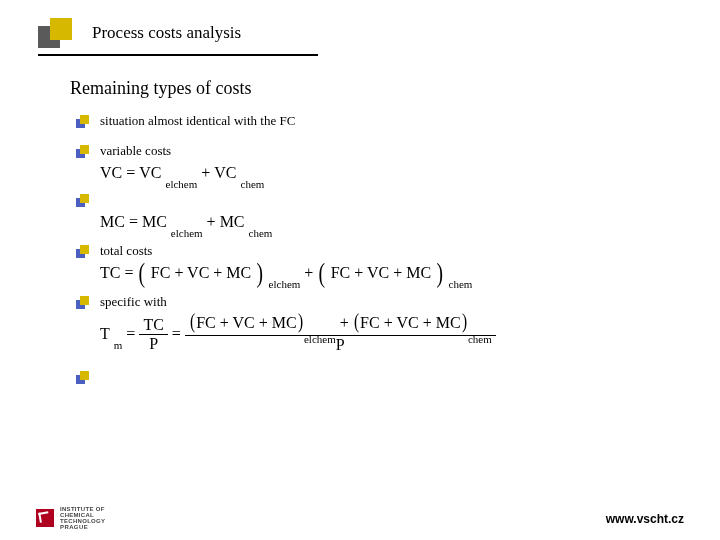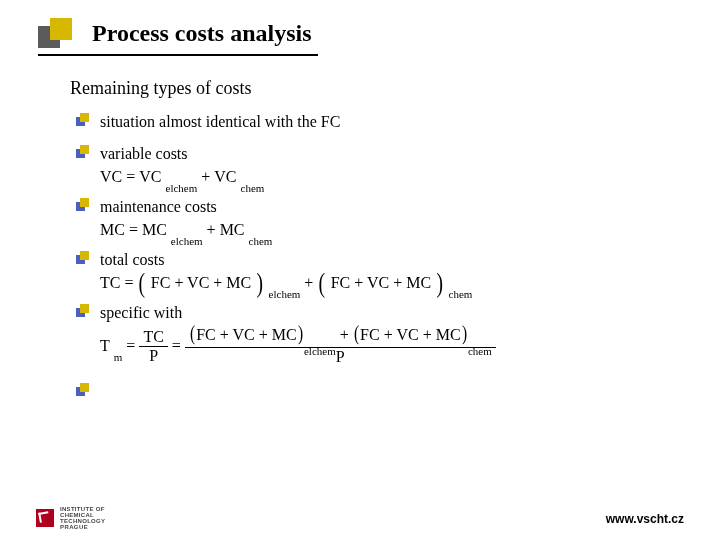--- a/index.html
+++ b/index.html
@@ -24,40 +24,40 @@
   }
   .title-icon .sq-back {
     position: absolute; left: 0; top: 8px; width: 22px; height: 22px;
     background: #5a5a5a;
   }
   .title-icon .sq-front {
     position: absolute; left: 12px; top: 0; width: 22px; height: 22px;
     background: #d6b800;
   }
   .title-text {
-    font-size: 24px; font-weight: bold;
+    font-size: 17px; font-weight: normal;
   }
   .title-rule {
     margin: 6px 0 0 38px;
     width: 280px; height: 2px; background: #000;
   }
   .subtitle {
     font-size: 18px;
     margin: 22px 8px 14px 70px;
   }
   .content {
     padding-left: 76px;
     padding-right: 30px;
   }
   .item {
     margin-bottom: 6px;
   }
   .item-head {
-    display: flex; align-items: flex-start; gap: 10px;
-    font-size: 16px;
+    display: flex; align-items: flex-end; gap: 10px;
+    font-size: 13px;
   }
   .bullet {
     width: 14px; height: 14px; position: relative; flex-shrink: 0;
   }
   .bullet .b-back {
     position: absolute; left: 0; top: 4px; width: 9px; height: 9px;
     background: #4a5fbf;
   }
   .bullet .b-front {
     position: absolute; left: 4px; top: 0; width: 9px; height: 9px;
@@ -155,21 +155,20 @@
           <span class="sub">chem</span>
       </div>
     </div>
 
     <div class="item">
       <div class="item-head">
         <div class="bullet">
             <div class="b-back"></div>
             <div class="b-front"></div>
           </div>
-        <span>maintenance costs</span>
       </div>
       <div class="formula">
         <span>MC</span>
           <span> = </span>
         <span>MC</span>
           <span class="sub">elchem</span>
         <span> + </span>
         <span>MC</span>
           <span class="sub">chem</span>
       </div>

